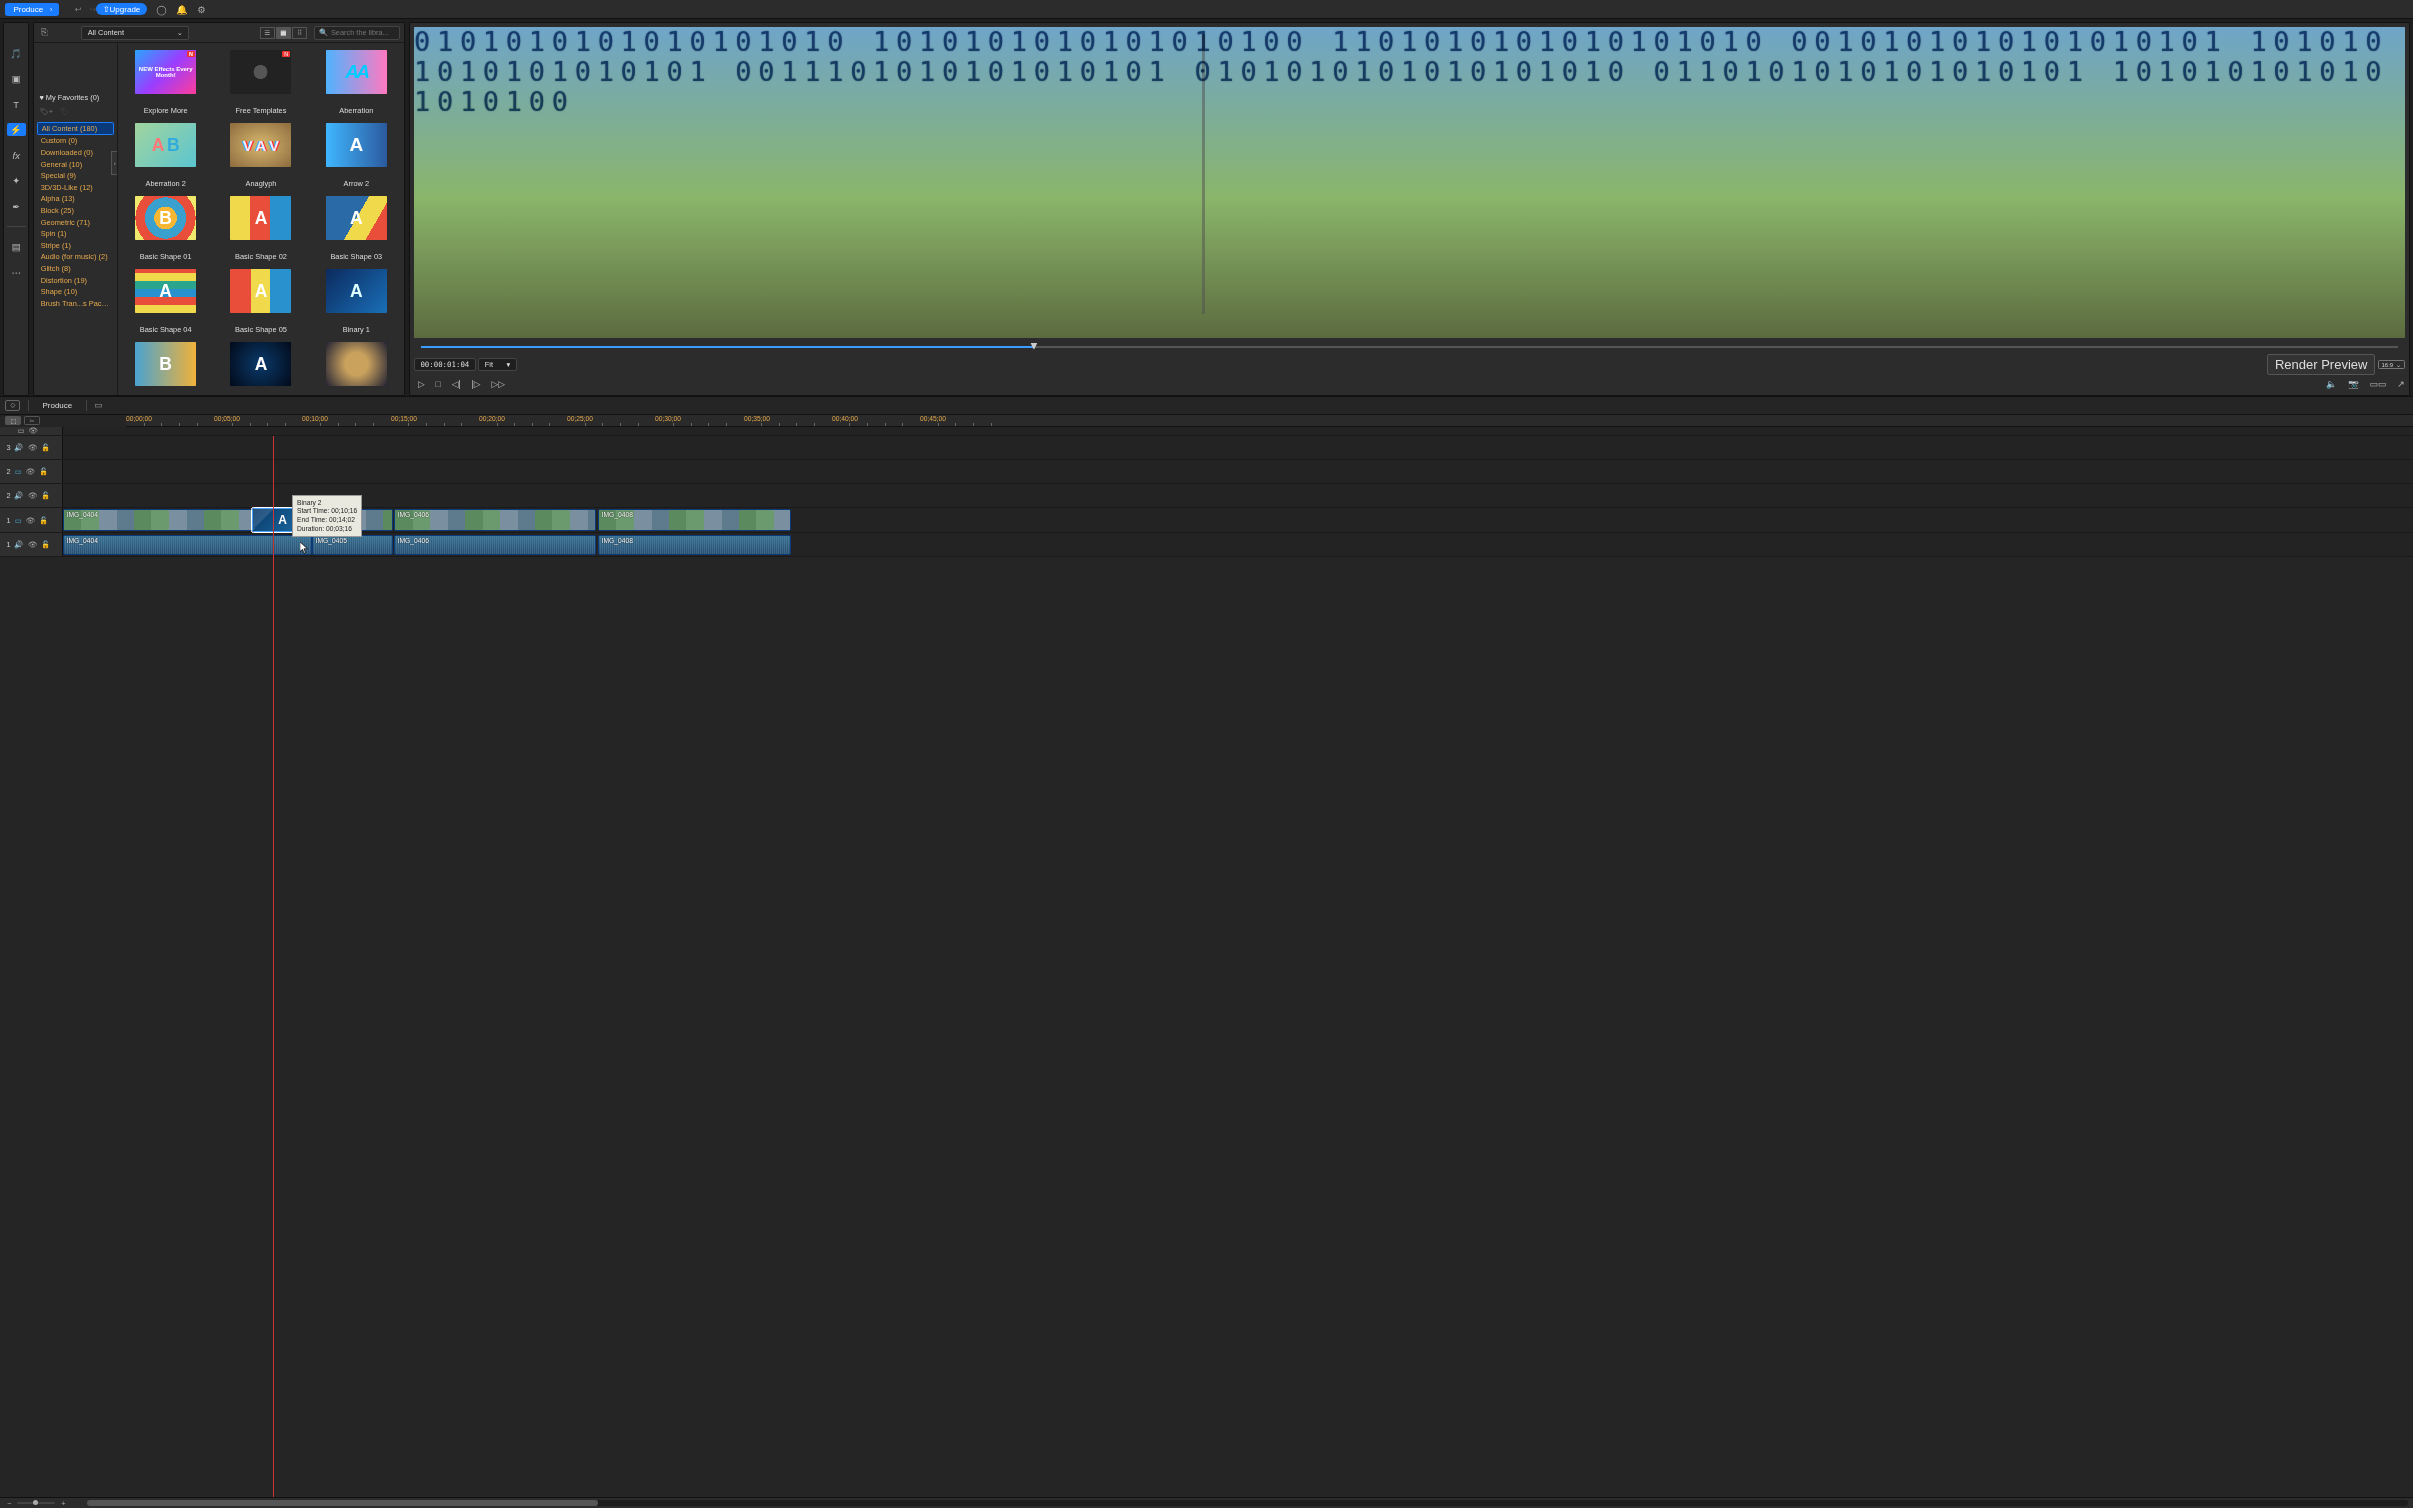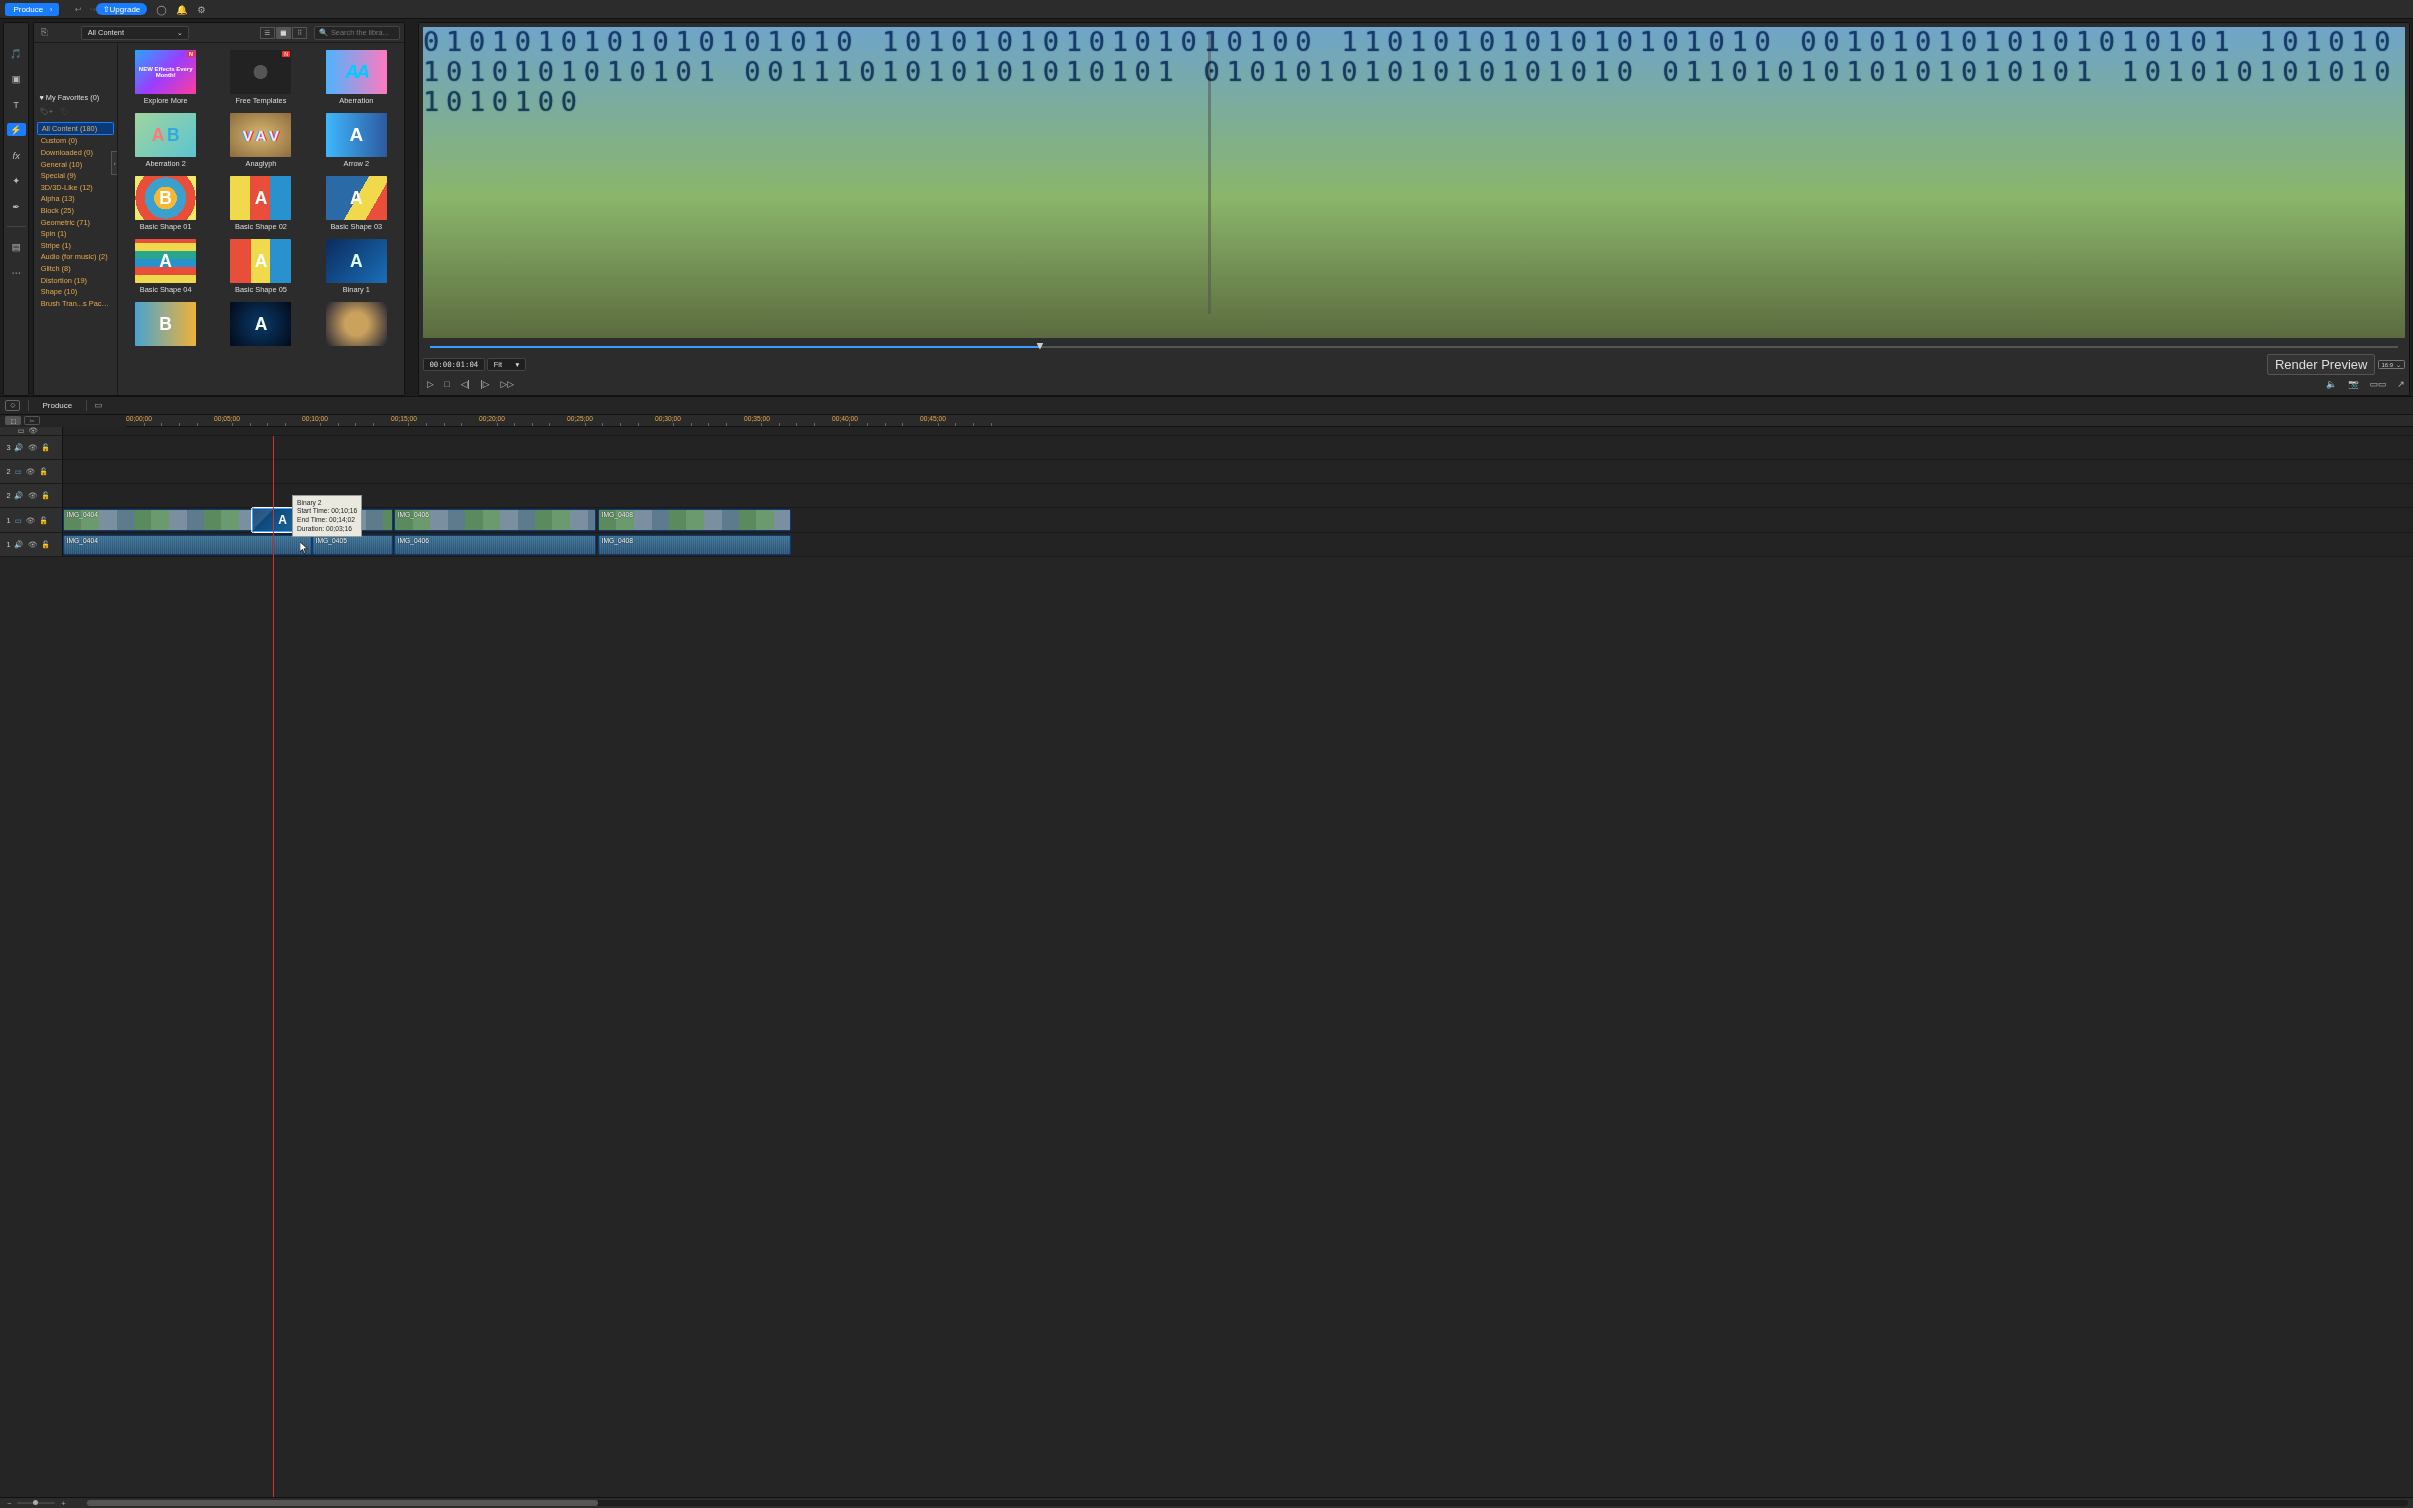--- a/index.html
+++ b/index.html
@@ -41,21 +41,21 @@
 
 .libbody { flex: 1; display: flex; overflow: hidden; }
 .libleft { width: 84px; background: #2c2c2c; border-right: 0.7px solid #1a1a1a; overflow-y: auto; font-size: 7.4px; padding: 2.7px 0; position: relative; }
 .libleft .fav { color: #ddd; padding: 2.7px 5.4px; margin-top: 44px; }
 .libleft .tools { padding: 2.7px 5.4px 5.4px; display: flex; gap: 6.7px; color: #777; }
 .libleft .cat { padding: 1.3px 4px; margin: 0 2.7px; color: #e6a94d; cursor: pointer; border-radius: 1.3px; white-space: nowrap; overflow: hidden; text-overflow: ellipsis; }
 .libleft .cat.sel { background: #0a3a7a; border: 0.7px solid #1a7cff; color: #e6a94d; }
 .collapse-tab { position: absolute; right: -0.7px; top: 108px; width: 6.7px; height: 24px; background: #333; border: 0.7px solid #555; border-right: none; display: flex; align-items: center; justify-content: center; color: #aaa; font-size: 6px; cursor: pointer; }
 .libgrid { flex: 1; overflow-y: auto; padding: 6.7px 2.7px; position: relative; }
 .grid3 { display: grid; grid-template-columns: repeat(3, 1fr); gap: 8px 5.4px; }
-.thumb { display: flex; flex-direction: column; align-items: center; gap: 2px; cursor: pointer; }
+.thumb { display: flex; flex-direction: column; align-items: center; gap: 12px; cursor: pointer; }
 .thumb .img { width: 61px; height: 44px; border-radius: 0.7px; position: relative; overflow: hidden; }
 .thumb .lbl { font-size: 7.4px; color: #ddd; text-align: center; }
 .badge-n { position: absolute; top: 1.3px; right: 1.3px; background: #e33; color: #fff; font-size: 5.4px; padding: 0 2px; border-radius: 0.7px; }
 
 
 .timg-explore { background: linear-gradient(135deg,#2aa5ff,#9b3dff,#ff3d9b); display:flex; align-items:center; justify-content:center; color:#fff; font-weight:bold; font-size:6px; text-align:center; padding:2.7px; }
 .timg-free { background: radial-gradient(circle at center,#555 0,#555 18%,#222 19%,#222 100%); }
 .timg-aberr { background: linear-gradient(90deg,#4fb3ff,#ff79c0); display:flex;align-items:center;justify-content:center; color:#0cf; font-size:19px; font-weight:bold; font-style:italic; letter-spacing:-2.7px; }
 .timg-aberr2 { background: linear-gradient(135deg,#a1d49e,#5bc5d0); display:flex;align-items:center;justify-content:center; gap:2.7px; }
 .timg-aberr2 span{ font-size:17.5px;font-weight:bold;color:#f77;}
@@ -66,21 +66,21 @@
 .timg-shape02 { background: linear-gradient(90deg,#f0d94a 0 33%,#e94e3b 33% 66%,#2a91cf 66% 100%); display:flex;align-items:center;justify-content:center; color:#fff; font-size:17.5px; font-weight:bold;}
 .timg-shape03 { background: linear-gradient(120deg,#2a6aa6 0 50%,#f0d94a 50% 75%,#e94e3b 75% 100%); display:flex;align-items:center;justify-content:center; color:#fff; font-size:17.5px; font-weight:bold;}
 .timg-shape04 { background: repeating-linear-gradient(0deg,#f0d94a 0 8px,#e94e3b 8px 16px,#2a91cf 16px 24px,#2aa58e 24px 32px); display:flex;align-items:center;justify-content:center; color:#fff; font-size:17.5px; font-weight:bold;}
 .timg-shape05 { background: linear-gradient(90deg,#e94e3b 0 35%,#f0d94a 35% 65%,#2a91cf 65% 100%); display:flex;align-items:center;justify-content:center; color:#fff; font-size:17.5px; font-weight:bold;}
 .timg-binary1 { background: linear-gradient(135deg,#0b2b5e,#1a6fb8); display:flex;align-items:center;justify-content:center; color:#dff; font-size:17.5px; font-weight:bold;}
 .timg-blend { background: linear-gradient(90deg,#4aa3d0,#f0b23a); display:flex;align-items:center;justify-content:center; color:#fff; font-size:17.5px; font-weight:bold;}
 .timg-blk1 { background: radial-gradient(circle at 50% 50%,#0a3a6a 0,#020a1a 100%); display:flex;align-items:center;justify-content:center; color:#fff; font-size:17.5px; font-weight:bold;}
 .timg-blk2 { background: radial-gradient(circle at 50% 50%,#caa25e 0 30%,#223 100%);}
 
 
-.preview { flex: 1; background: #2c2c2c; border: 0.7px solid #111; border-radius: 1.3px; display: flex; flex-direction: column; padding: 4px; gap: 2.7px; margin-left: 9px; }
+.preview { flex: 1; background: #2c2c2c; border: 0.7px solid #111; border-radius: 1.3px; display: flex; flex-direction: column; padding: 4px; gap: 2.7px; }
 .pv-canvas { flex: 1; background: linear-gradient(180deg,#6fa5c9 0%, #8ab56a 55%, #5c6b3f 100%); position: relative; overflow: hidden; border-radius: 0.7px; }
 .binary-overlay { position:absolute; inset:0; font-family: monospace; font-size: 27px; letter-spacing: 6.7px; color: rgba(30,80,140,0.7); line-height: 30px; word-break: break-all; white-space: pre-wrap; text-shadow: 0 0 1.3px rgba(20,60,100,0.8); mix-blend-mode: multiply; }
 .tower { position:absolute; left:38%; top:2%; width:67px; height:90%; background: linear-gradient(90deg, transparent 48%, rgba(80,80,80,.5) 48% 52%, transparent 52%); }
 .pv-scrub { height: 12px; display: flex; align-items: center; padding: 0 6.7px; }
 .pv-scrub .bar { position: relative; flex: 1; height: 1.3px; background: #555; }
 .pv-scrub .prog { position: absolute; left: 0; width: 31%; top: 0; height: 1.3px; background: #3a9cff; }
 .pv-scrub .handle { position: absolute; left: 31%; top: -3.4px; width: 6.7px; height: 6.7px; background: #ccc; clip-path: polygon(50% 0,100% 100%,0 100%); transform: rotate(180deg) translateX(3.4px); }
 .pv-controls { height: 17.5px; display: flex; align-items: center; gap: 2.7px; }
 .tcbox { background: #1f1f1f; border: 0.7px solid #444; border-radius: 2px; padding: 1.3px 5.4px; font-family: monospace; font-size: 7.4px; color: #ddd; }
 .fitbox { background: #1f1f1f; border: 0.7px solid #444; border-radius: 2px; padding: 1.3px 5.4px; font-size: 7.4px; color: #ddd; display: flex; align-items: center; gap: 13.5px; cursor: pointer; }

